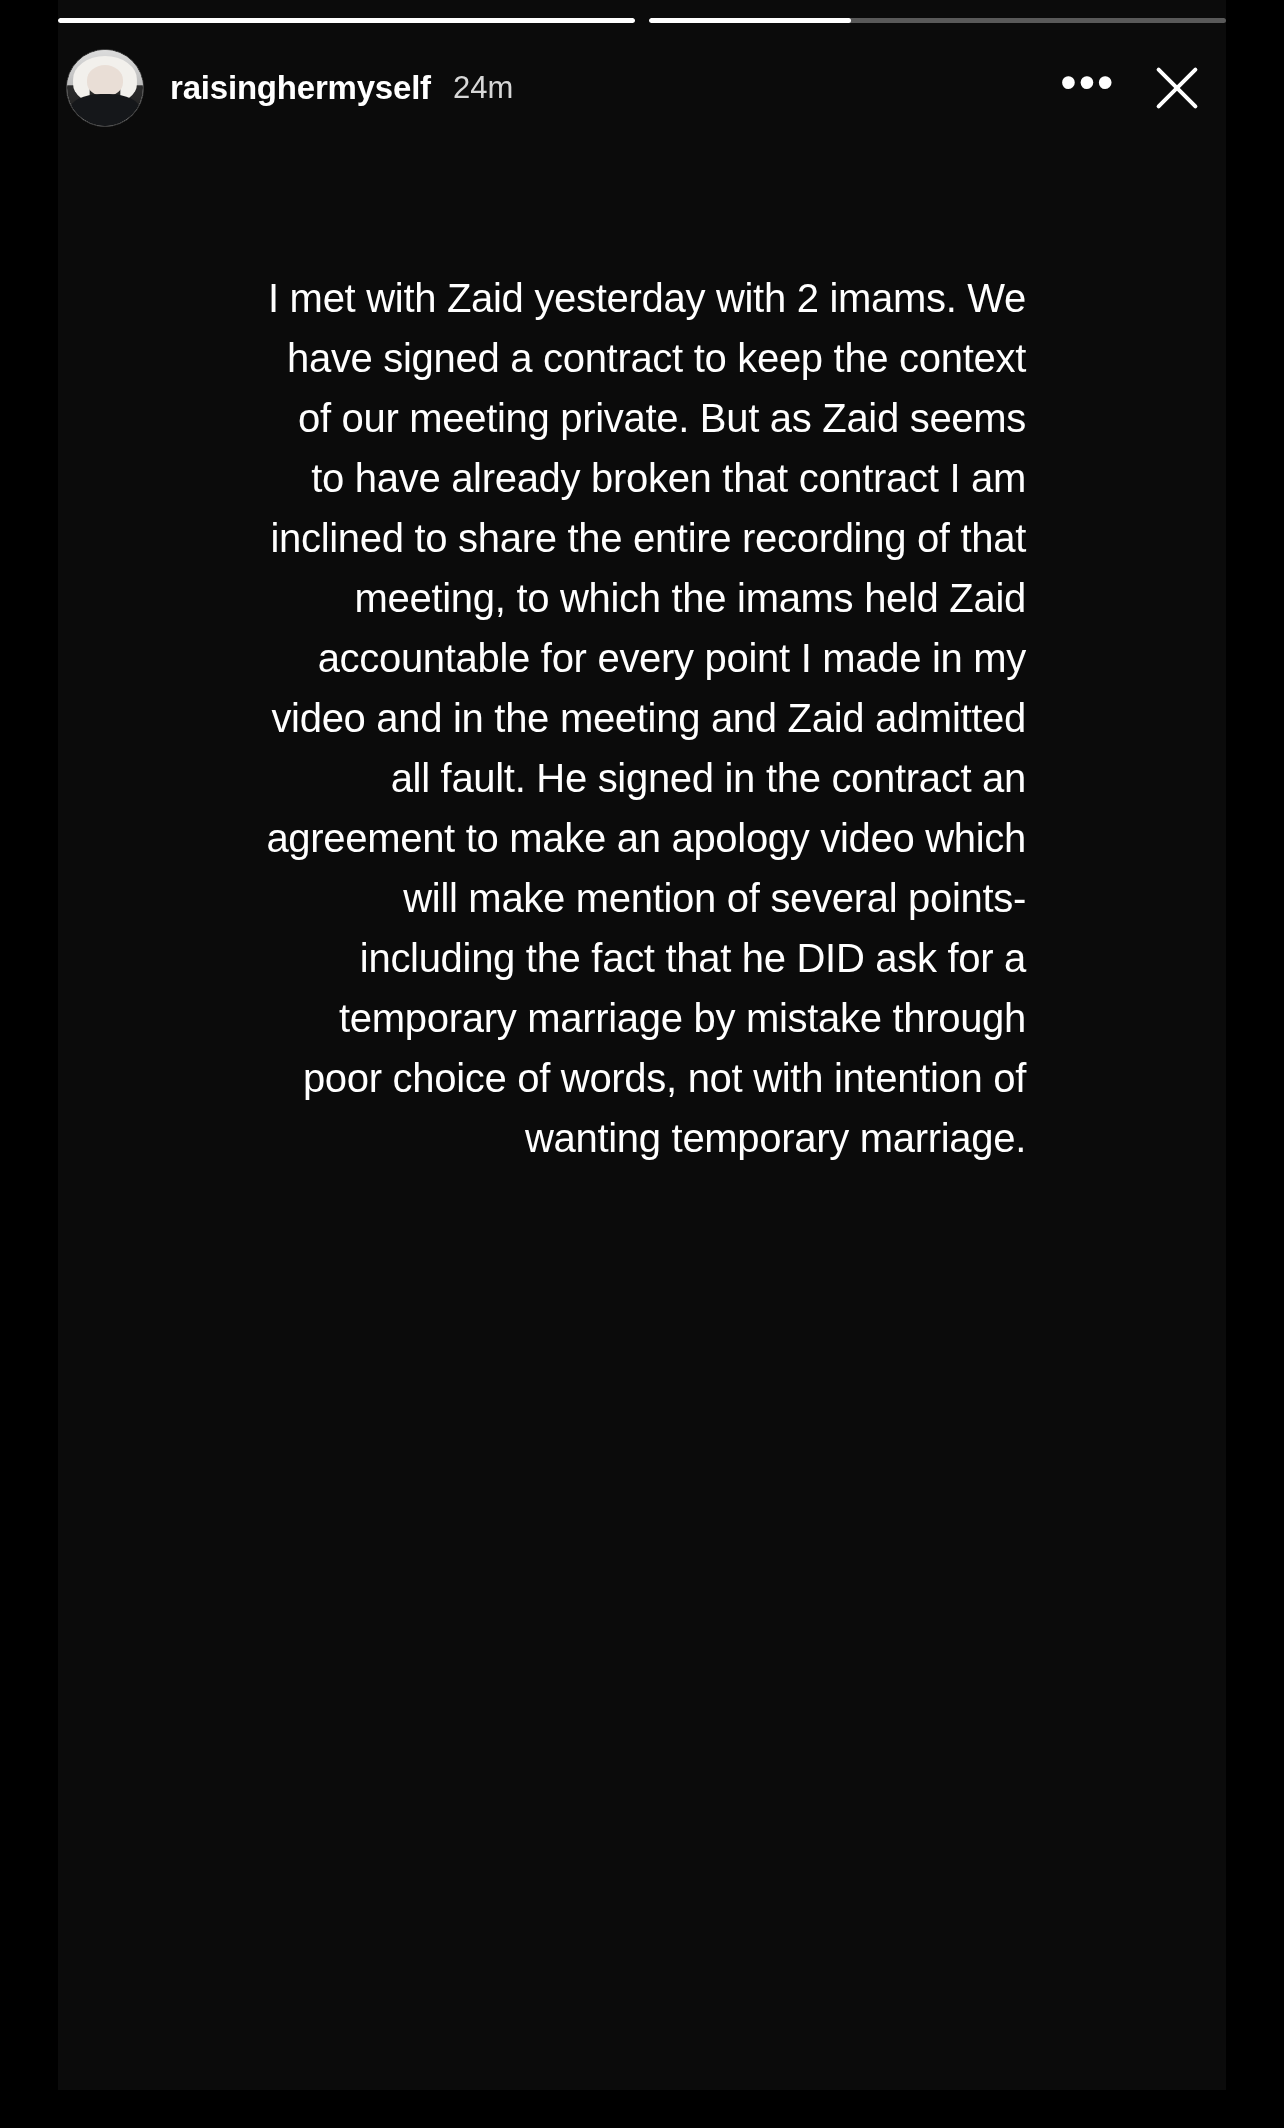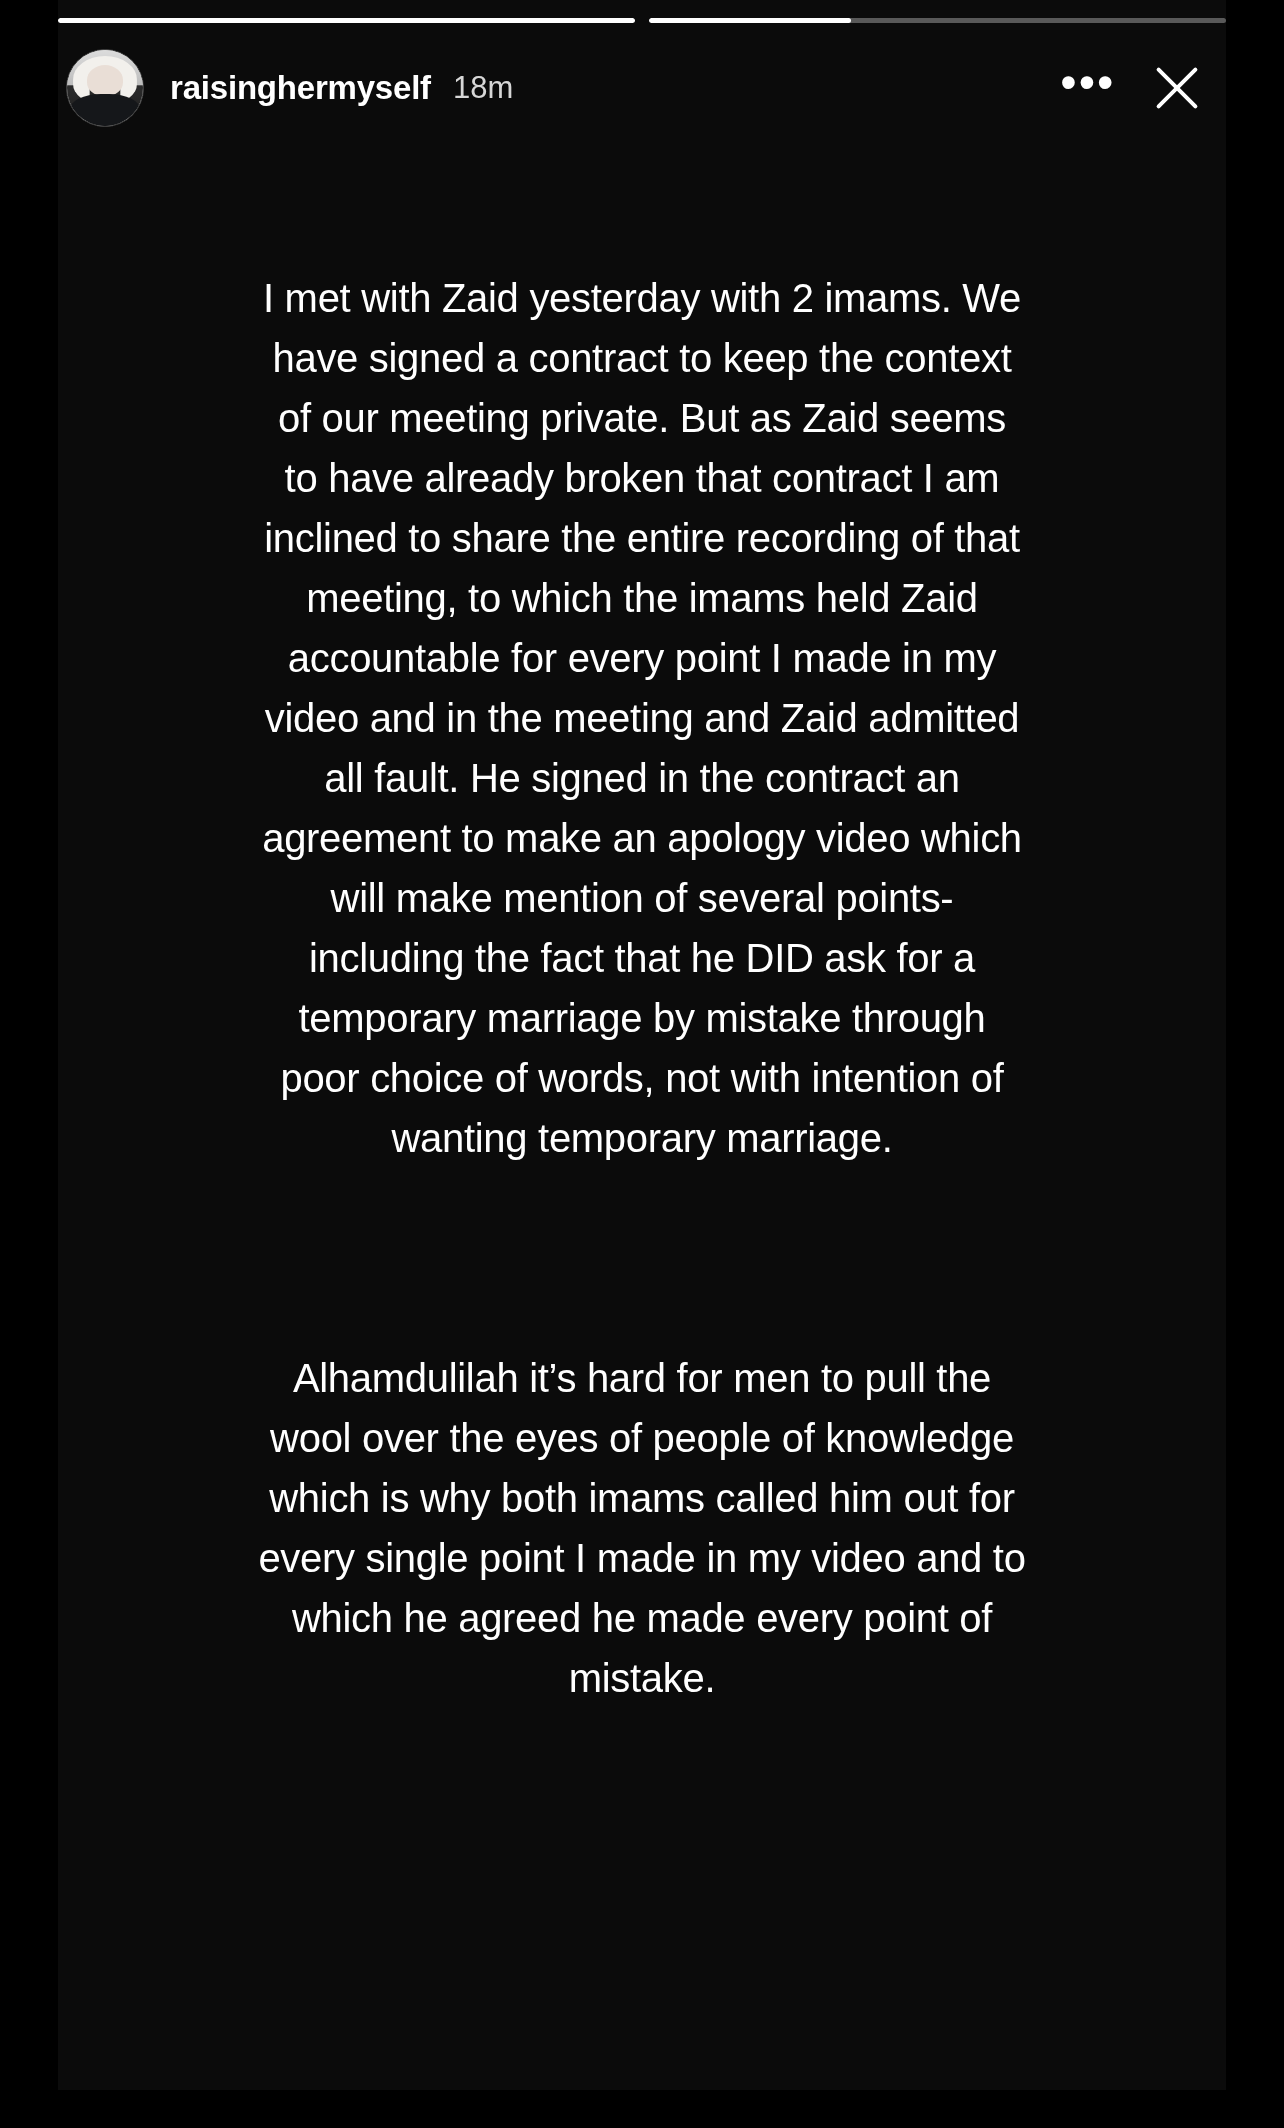--- a/index.html
+++ b/index.html
@@ -177,21 +177,21 @@
     color: #ffffff;
     text-align: center;
     font-size: 40px;
     line-height: 60px;
     font-weight: 500;
     letter-spacing: -0.3px;
     white-space: pre-wrap;
     word-wrap: break-word;
   }
 
-  .para { margin: 0 0 60px 0; }
+  .para { margin: 0 0 60px 0; text-align: right; }
   .para:last-child { margin-bottom: 0; }
 
   
   .bottom-strip {
     position: absolute;
     left: 58px;
     top: 2090px;
     width: 1168px;
     height: 38px;
     background: #000000;
@@ -230,29 +230,28 @@
 
       <div class="avatar-wrap">
         <div class="avatar-art">
           <div class="avatar-hijab"></div>
           <div class="avatar-face"></div>
           <div class="avatar-body"></div>
         </div>
       </div>
 
       <div class="username">raisinghermyself</div>
-      <div class="timestamp">18m</div>
+      <div class="timestamp">24m</div>
 
       <div class="header-spacer"></div>
 
       <div class="more-btn">•••</div>
       <div class="close-btn"></div>
     </div>
 
     <div class="story-text">
       <p class="para">I met with Zaid yesterday with 2 imams. We have signed a contract to keep the context of our meeting private. But as Zaid seems to have already broken that contract I am inclined to share the entire recording of that meeting, to which the imams held Zaid accountable for every point I made in my video and in the meeting and Zaid admitted all fault. He signed in the contract an agreement to make an apology video which will make mention of several points- including the fact that he DID ask for a temporary marriage by mistake through poor choice of words, not with intention of wanting temporary marriage.</p>
-      <p class="para">Alhamdulilah it’s hard for men to pull the wool over the eyes of people of knowledge which is why both imams called him out for every single point I made in my video and to which he agreed he made every point of mistake.</p>
     </div>
 
   </div>
 
   <div class="bottom-strip"></div>
 </div>
 
 </body></html>

